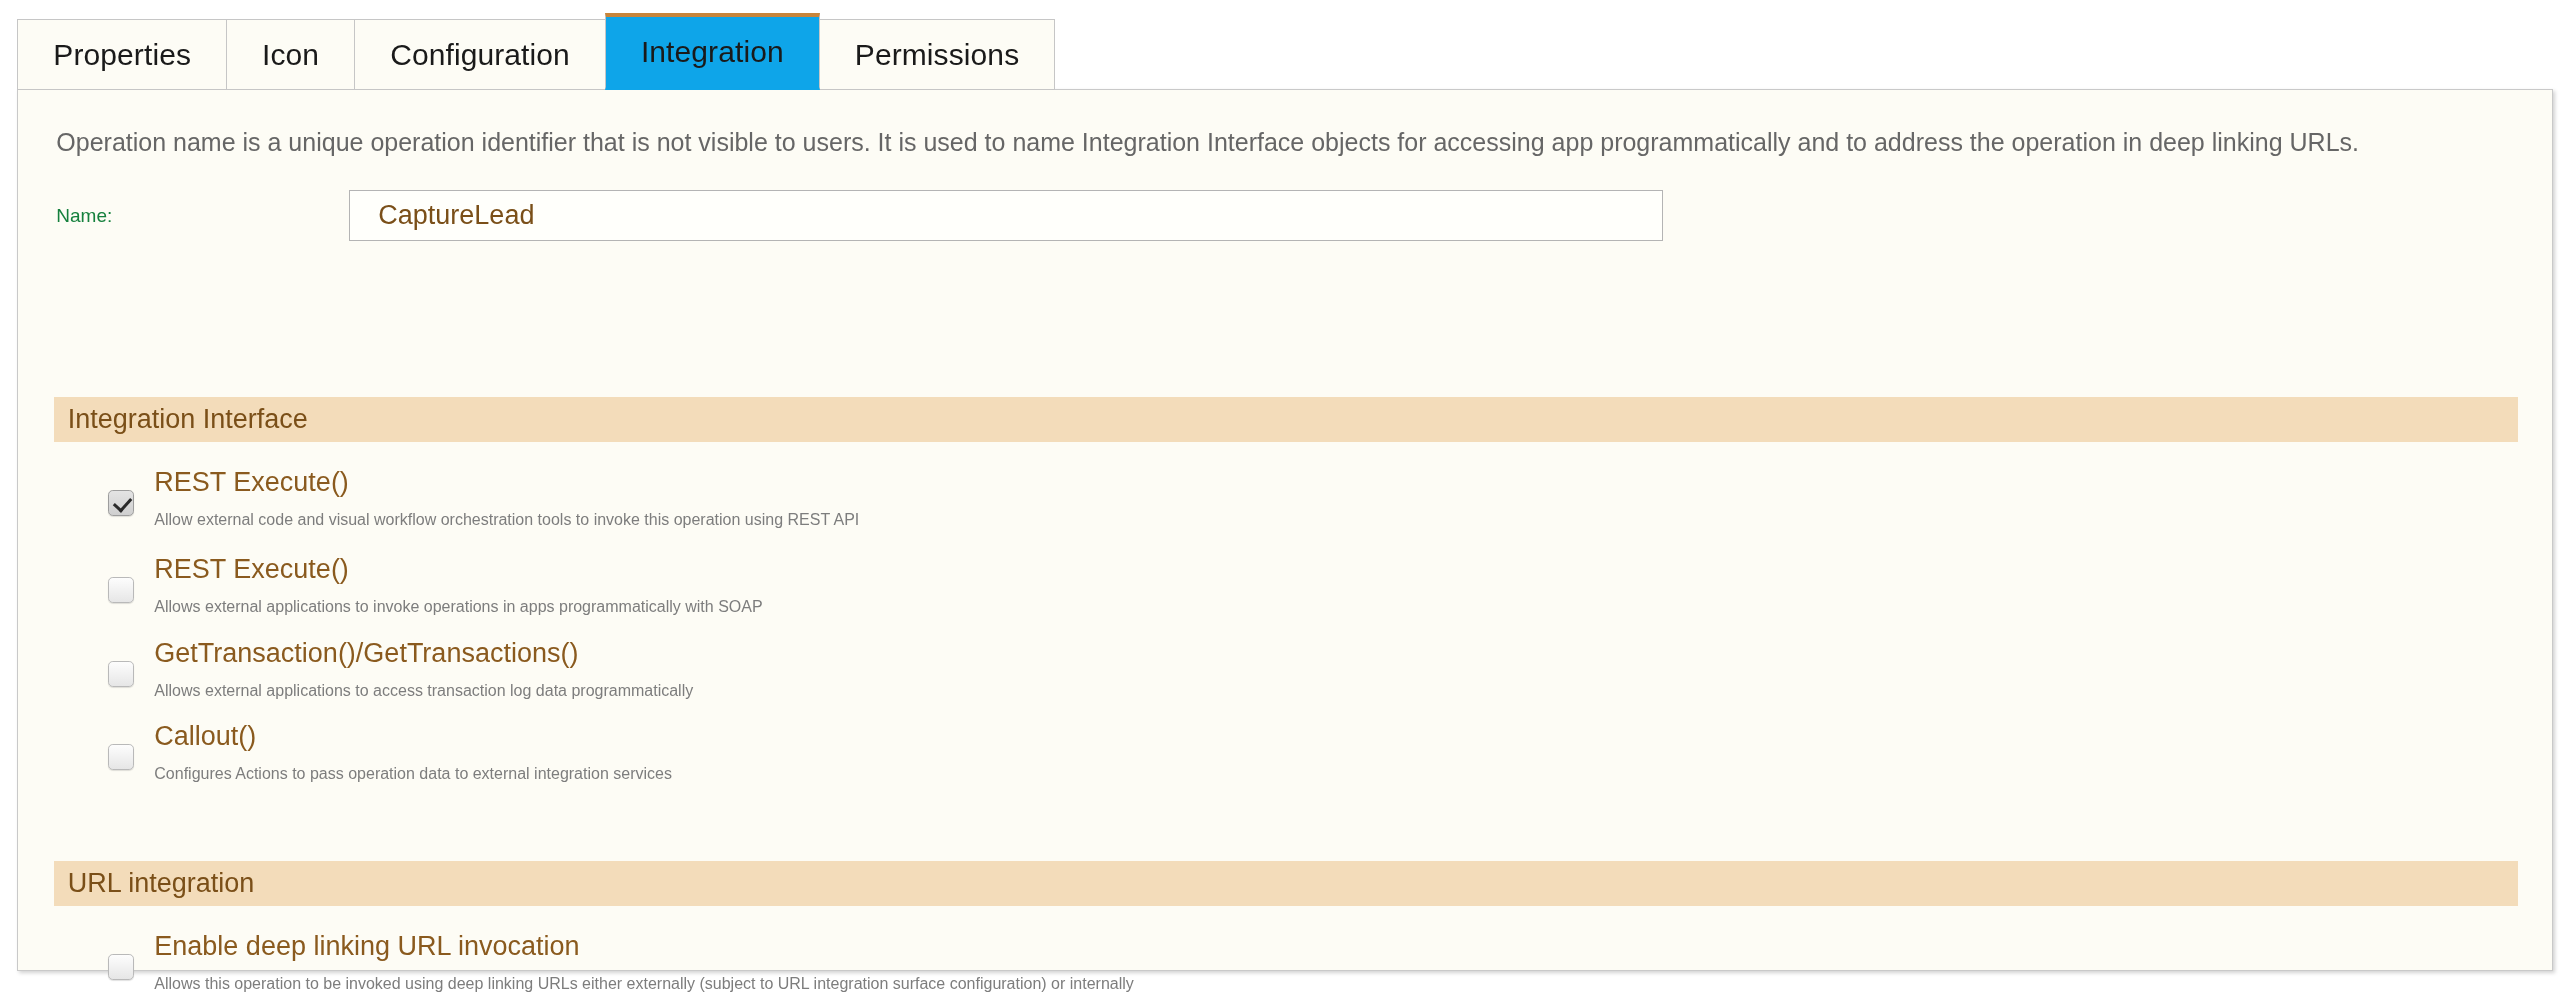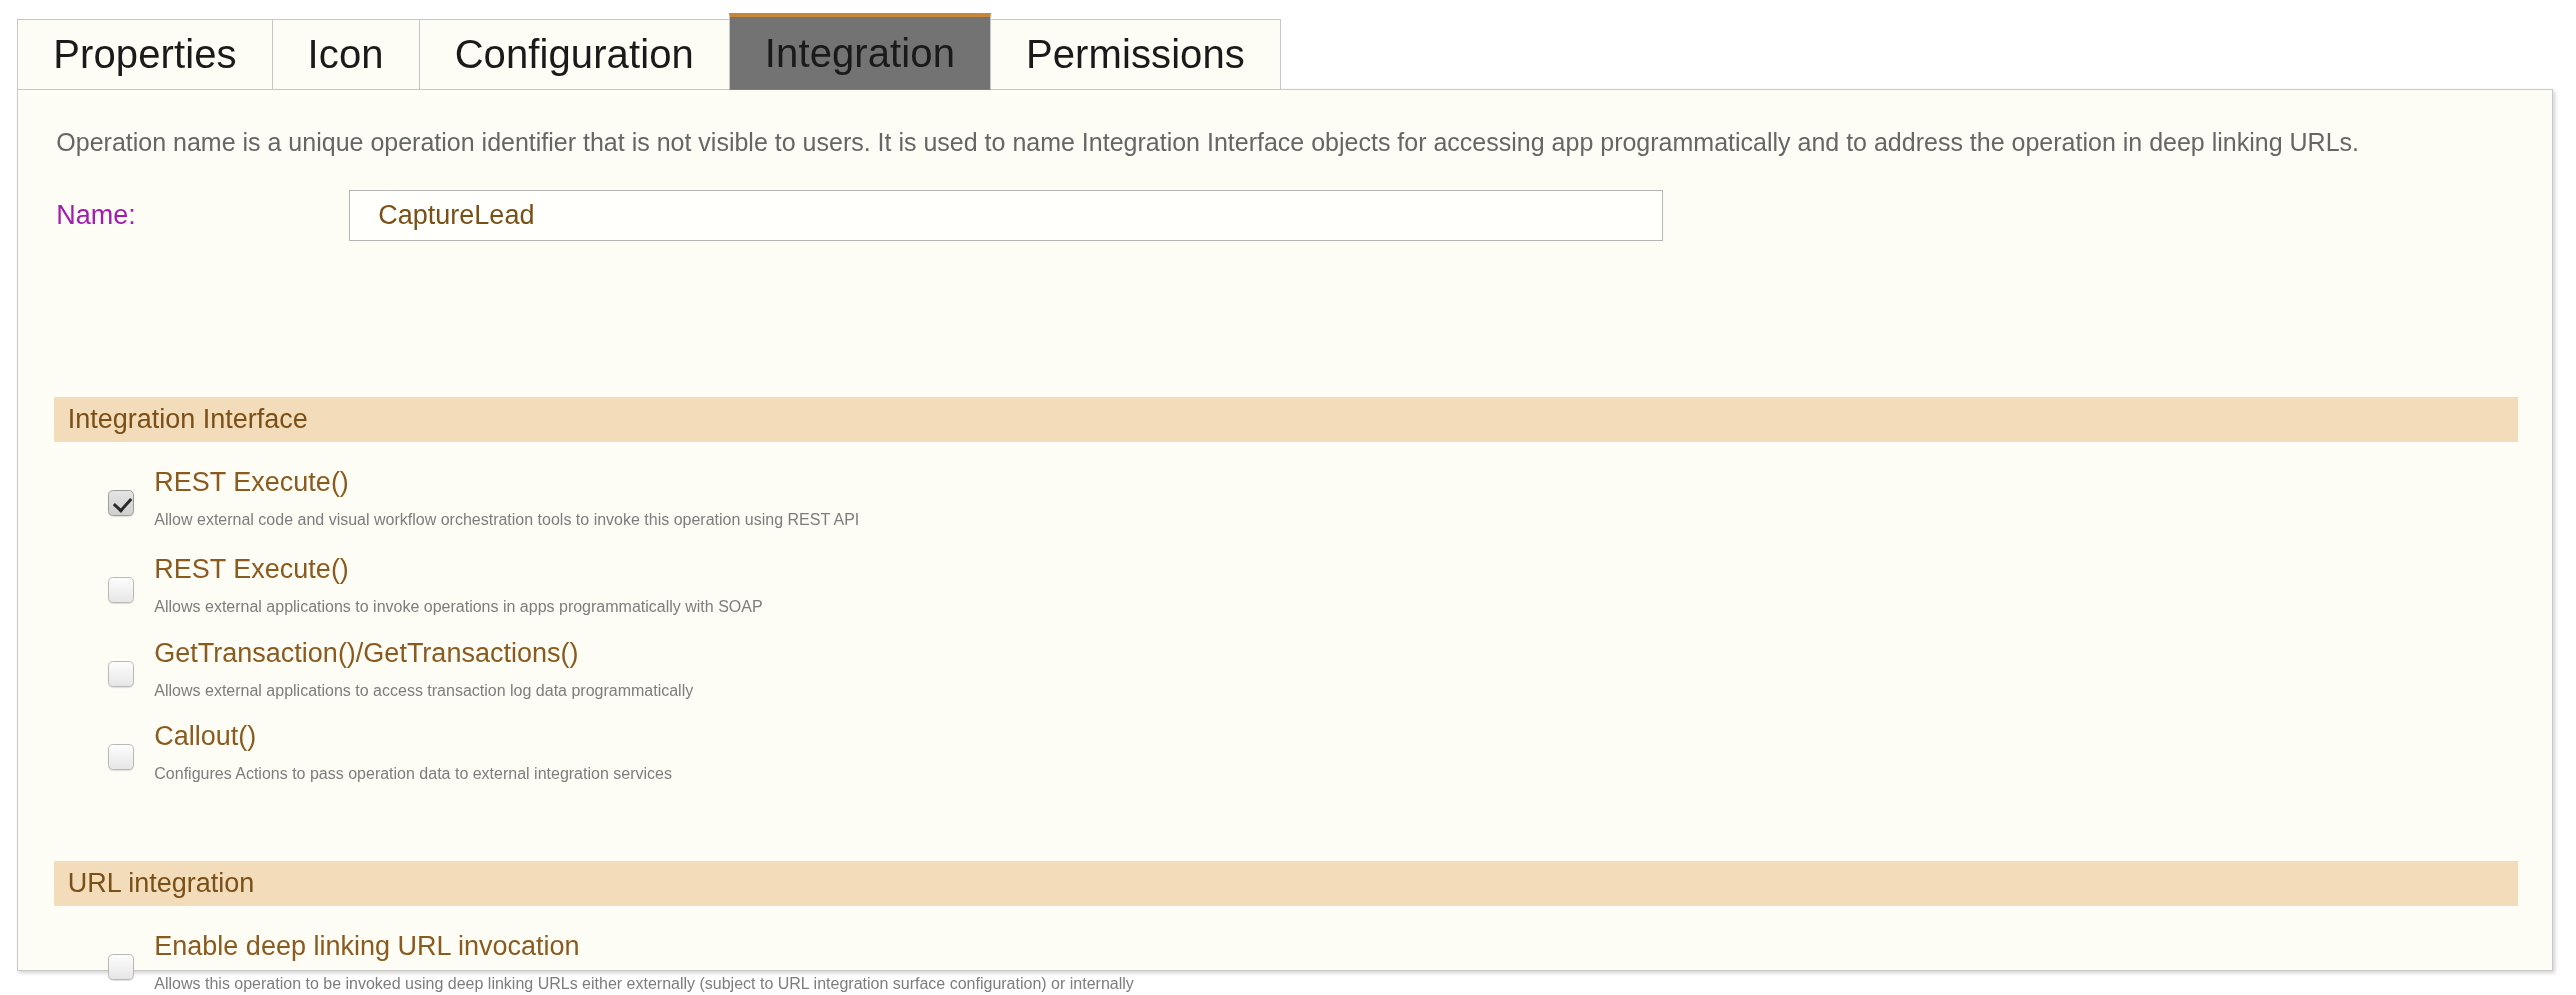--- a/index.html
+++ b/index.html
@@ -30,29 +30,29 @@
   .tab {
     height: 71px;
     background: #fdfcf5;
     border: 1px solid #c6c6c6;
     border-bottom: 1px solid #c6c6c6;
     margin-right: -1px;
     padding: 0 35px;
     display: flex;
     align-items: center;
     justify-content: center;
-    font-size: 40px;
+    font-size: 30px;
     color: #1a1a1a;
     white-space: nowrap;
     letter-spacing: 0.1px;
   }
   .tab.active {
-    background: #737373;
+    background: #0ea5e9;
     border-top: 4.8px solid #c8853a;
-    border-bottom: 1px solid #0ea5e9;
+    border-bottom: 3px solid #0ea5e9;
     height: 77px;
     position: relative;
     z-index: 7;
   }
 
   
   .panel {
     position: absolute;
     left: 17.3px;
     top: 89px;
@@ -76,22 +76,22 @@
   
   .name-row {
     position: absolute;
     left: 38px;
     top: 100px;
     display: flex;
     align-items: center;
   }
   .name-label {
     width: 293px;
-    font-size: 27px;
-    color: #a21caf;
+    font-size: 19px;
+    color: #15803d;
   }
   .name-input {
     width: 1314px;
     height: 51px;
     background: #fffffb;
     border: 1px solid #b4b4b4;
     font-family: "Liberation Sans", sans-serif;
     font-size: 27px;
     color: #7a4f18;
     padding: 0 28px;

